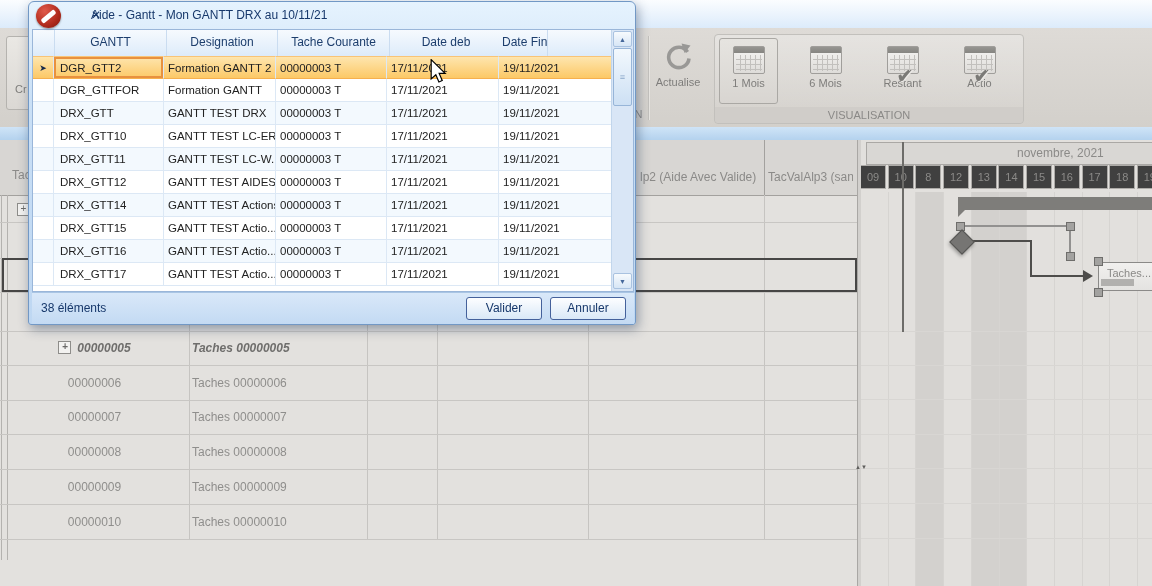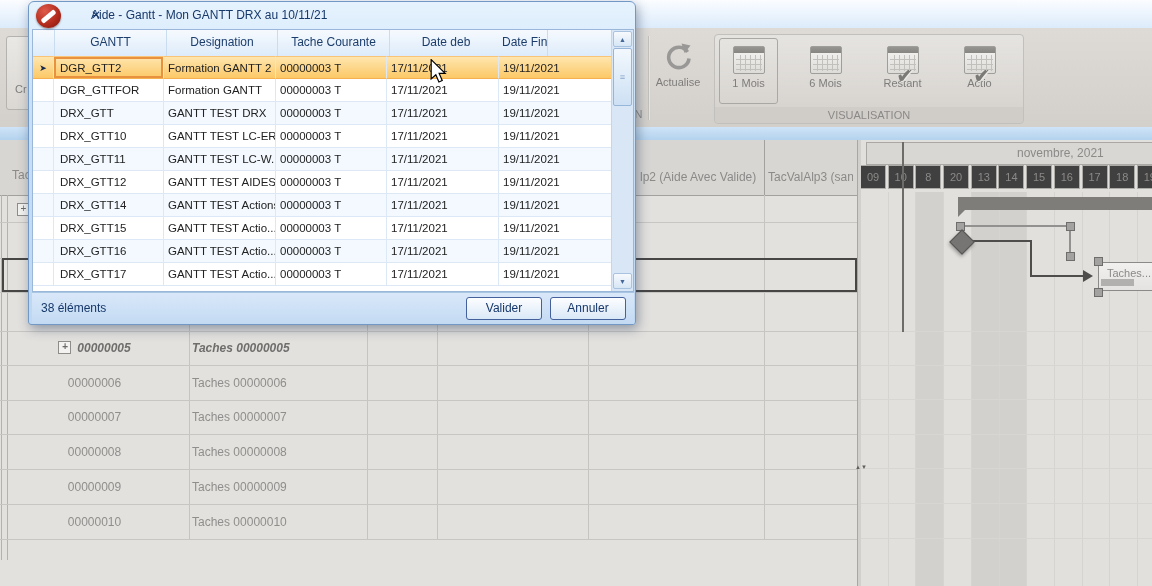--- a/index.html
+++ b/index.html
@@ -290,21 +290,21 @@
   <div class="g-day">
           <div>09</div>
         </div>
         <div class="g-day">
           <div>10</div>
         </div>
         <div class="g-day alt">
           <div>8</div>
         </div>
         <div class="g-day">
-          <div>20</div>
+          <div>12</div>
         </div>
         <div class="g-day alt">
           <div>13</div>
         </div>
         <div class="g-day">
           <div>14</div>
         </div>
         <div class="g-day alt">
           <div>15</div>
         </div>

